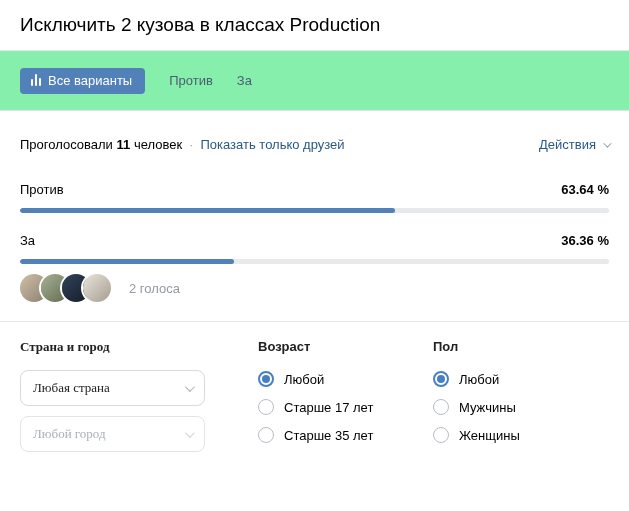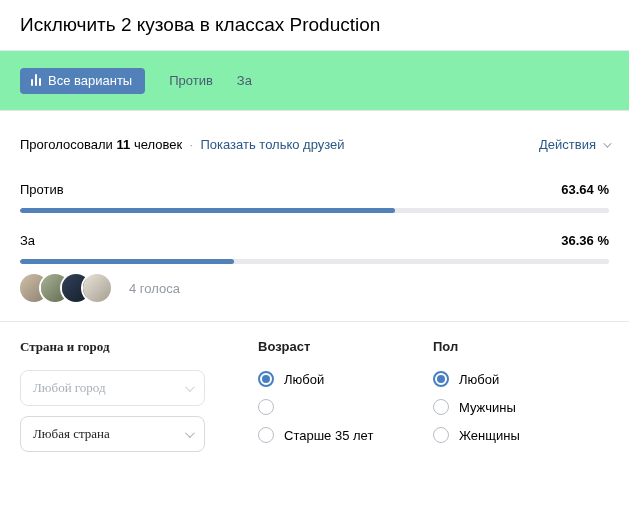--- a/index.html
+++ b/index.html
@@ -113,48 +113,49 @@
       <div class="bar">
         <div class="bar-fill" style="width:36.36%"></div>
       </div>
       <div class="voters">
         <div class="avatars">
           <span class="avatar" style="background:linear-gradient(135deg,#cfc0a8,#8b7f6e)"></span>
           <span class="avatar" style="background:linear-gradient(135deg,#a9b294,#5e6a50)"></span>
           <span class="avatar" style="background:linear-gradient(135deg,#33435a,#131c2a)"></span>
           <span class="avatar" style="background:linear-gradient(135deg,#eae4da,#a59d8f)"></span>
         </div>
-        <span class="votes-n">4 голоса</span>
+        <span class="votes-n">2 голоса</span>
       </div>
     </div>
 
     <div class="divider"></div>
 
     <div class="filters">
 
       <div class="col1">
         <div class="fcol-title">Страна и город</div>
+        <div class="select">
+          <span>Любая страна</span>
+          <span class="sel-chev"></span>
+        </div>
         <div class="select disabled">
           <span>Любой город</span>
-          <span class="sel-chev"></span>
-        </div>
-        <div class="select">
-          <span>Любая страна</span>
           <span class="sel-chev"></span>
         </div>
       </div>
 
       <div class="col2">
         <div class="fcol-title">Возраст</div>
         <div class="radio-row">
           <span class="radio checked"></span>
           <span class="radio-lbl">Любой</span>
         </div>
         <div class="radio-row">
           <span class="radio"></span>
+          <span class="radio-lbl">Старше 17 лет</span>
         </div>
         <div class="radio-row">
           <span class="radio"></span>
           <span class="radio-lbl">Старше 35 лет</span>
         </div>
       </div>
 
       <div class="col3">
         <div class="fcol-title">Пол</div>
         <div class="radio-row">

